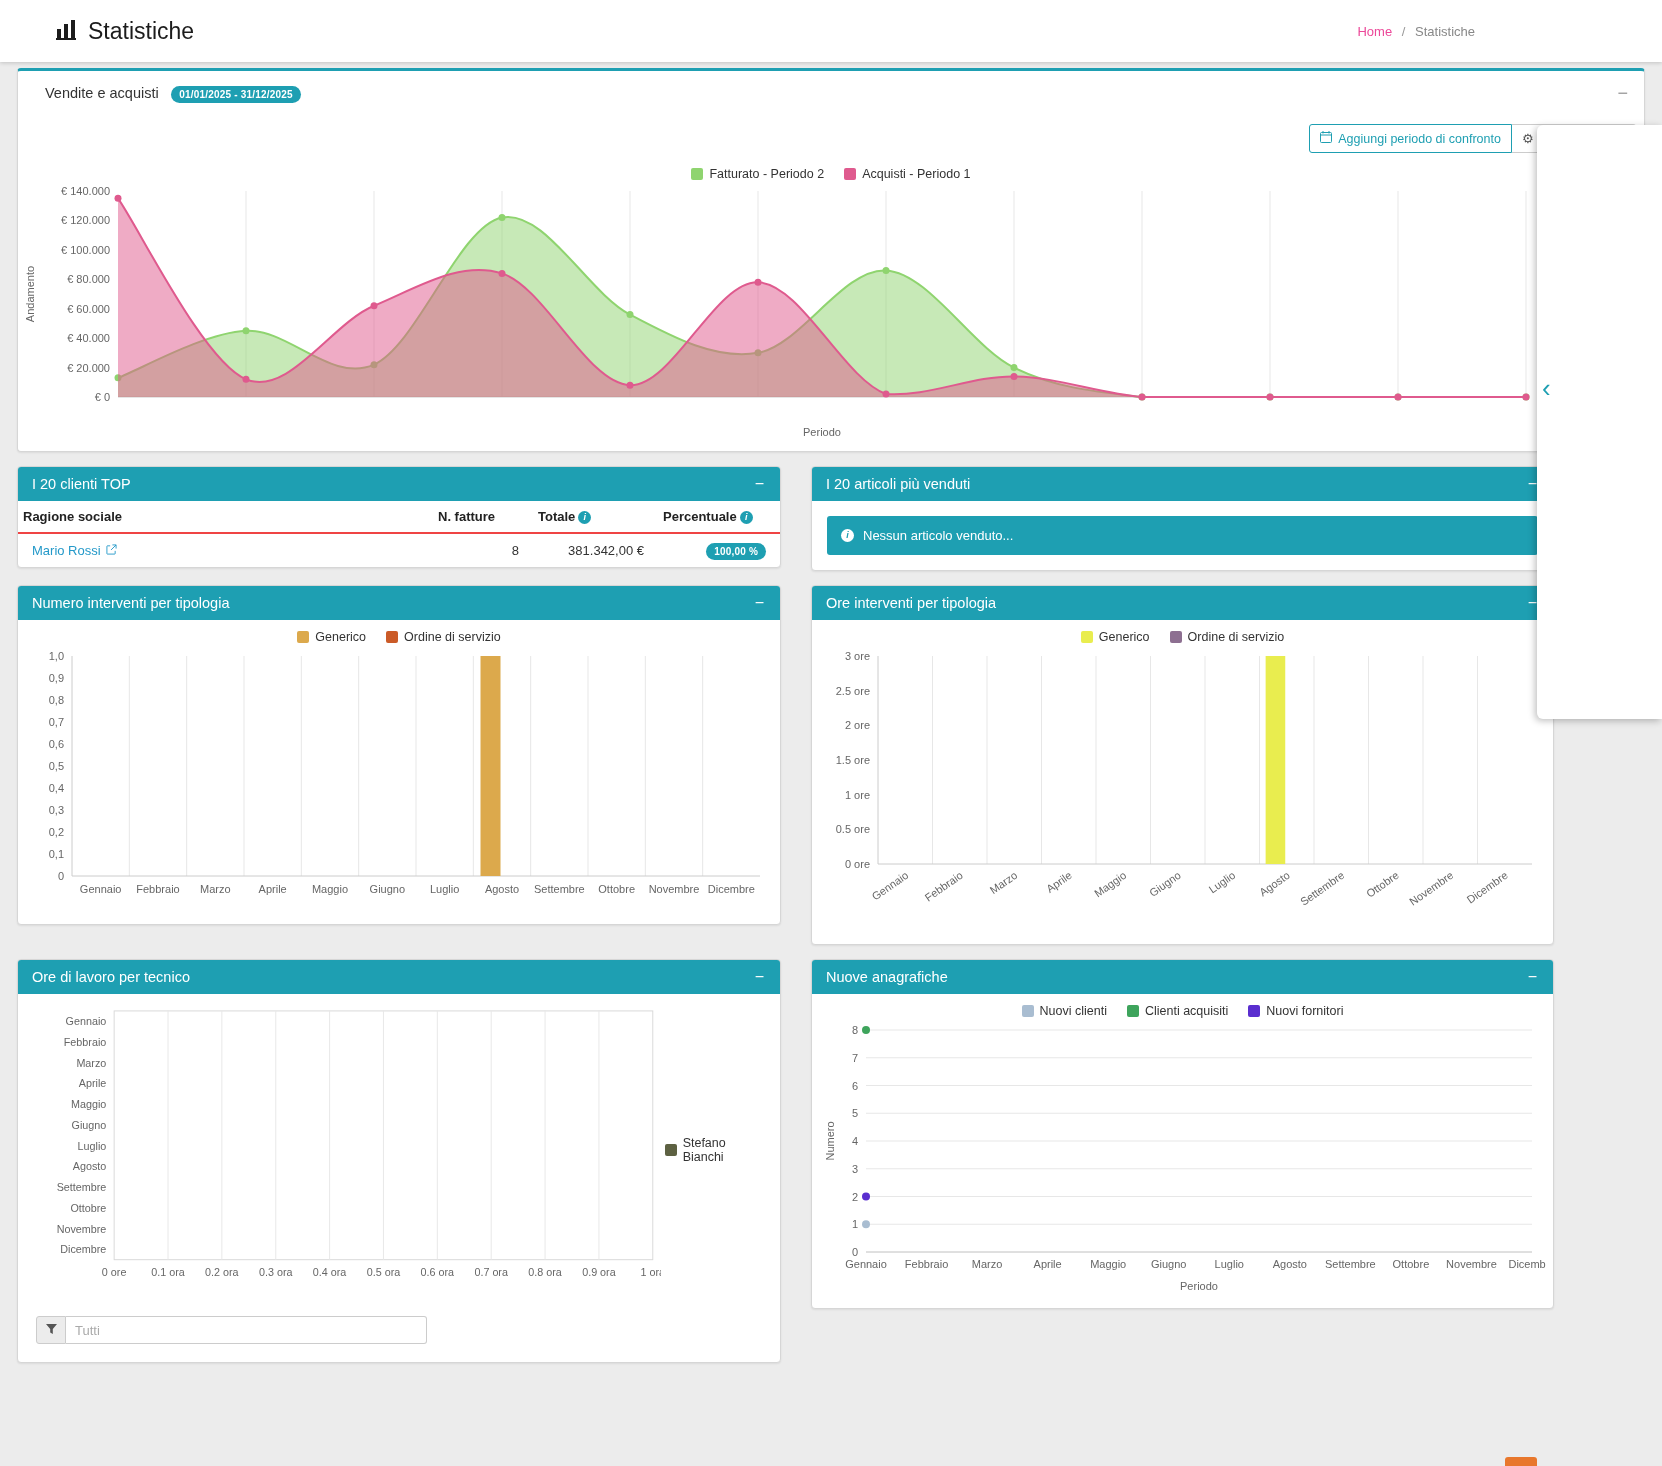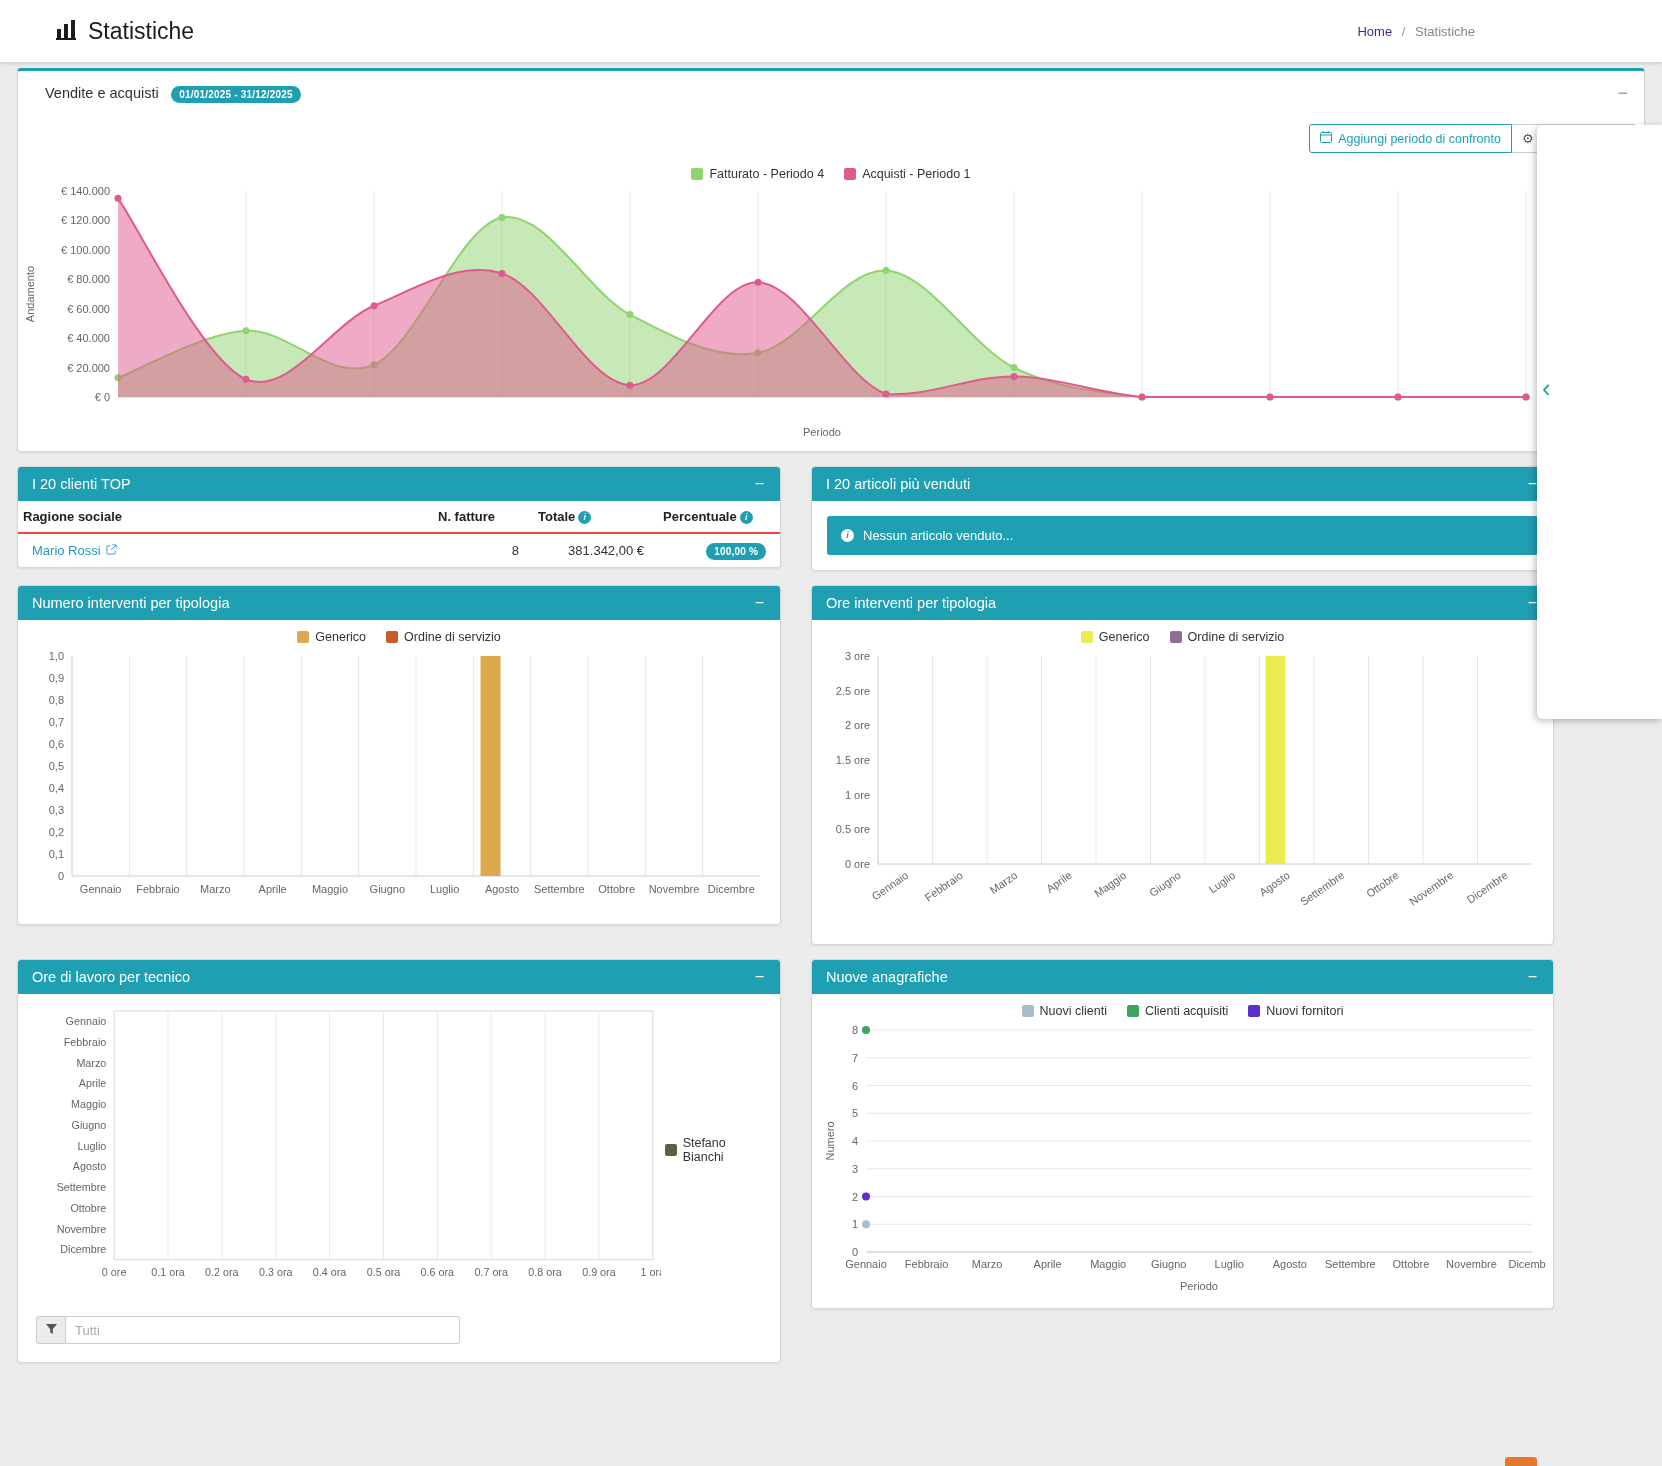--- a/index.html
+++ b/index.html
@@ -3,21 +3,21 @@
 <meta charset="utf-8">
 <style>
   *{margin:0;padding:0;box-sizing:border-box;}
   html,body{width:1662px;height:1466px;}
   body{font-family:"Liberation Sans","DejaVu Sans",sans-serif;background:#ececec;position:relative;overflow:hidden;color:#333;}
 
   .topbar{height:62px;background:#fff;box-shadow:0 1px 4px rgba(0,0,0,.18);display:flex;align-items:center;justify-content:space-between;padding:0 54px;position:relative;z-index:5;}
   .title-wrap{display:flex;align-items:center;gap:10px;}
   .page-title{font-size:23px;font-weight:400;color:#1c1c1c;}
   .breadcrumb{font-size:13px;margin-right:133px;color:#888;}
-  .breadcrumb a{color:#4c1d95;text-decoration:none;}
+  .breadcrumb a{color:#ec4899;text-decoration:none;}
   .breadcrumb .sep{margin:0 6px;color:#999;}
 
   .content{padding:6px 17px 0;}
   .panel{background:#fff;border:1px solid #d6d6d6;border-radius:4px;box-shadow:0 1px 2px rgba(0,0,0,.08);overflow:hidden;}
   .panel-vendite{border-top:3px solid #1e9fb2;margin-bottom:14px;}
   .panel-head{display:flex;align-items:center;justify-content:space-between;}
   .panel-head.white{padding:13px 14px 10px;margin-left:13px;}
   .panel-head.teal{background:#1e9fb2;color:#fff;padding:9px 14px;}
   .panel-title{font-size:14.5px;color:#333;}
   .panel-head.teal .panel-title{color:#fff;}
@@ -50,21 +50,21 @@
   .col-fatture{width:100px;}.col-totale{width:125px;}.col-perc{width:122px;}
   a.cell-link{color:#2499c9;text-decoration:none;display:inline-flex;align-items:center;gap:5px;}
   .info-icon{display:inline-block;width:13px;height:13px;border-radius:50%;background:#1e9fb2;color:#fff;font-size:9px;font-weight:bold;font-style:italic;text-align:center;line-height:13px;vertical-align:1px;margin-left:3px;cursor:pointer;}
   .alert-info{margin:15px;background:#1e9fb2;color:#fff;padding:12px 14px;border-radius:3px;font-size:13px;display:flex;align-items:center;gap:9px;}
   .info-icon.inverse{background:#fff;color:#1e9fb2;margin-left:0;}
 
   .chart-body{padding:6px 8px 10px;}
   .chart-flex{display:flex;align-items:center;}
   .filter-section{padding:6px 18px 18px;}
   .filter-label{font-weight:bold;font-size:13px;color:#222;margin-bottom:9px;}
-  .input-group{display:flex;width:424px;}
+  .input-group{display:flex;width:391px;}
   .input-addon{width:30px;height:28px;border:1px solid #ccc;background:#ececec;display:flex;align-items:center;justify-content:center;border-radius:3px 0 0 3px;cursor:pointer;}
   .input-group input{flex:1;border:1px solid #ccc;border-left:none;height:28px;padding:0 9px;font-size:13px;border-radius:0 3px 3px 0;color:#333;font-family:inherit;outline:none;}
   .input-group input::placeholder{color:#aaa;}
 
   .drawer{position:absolute;right:0;top:125px;width:125px;height:594px;background:#fff;border-radius:6px 0 0 6px;box-shadow:-2px 2px 7px rgba(0,0,0,.25);z-index:10;}
   .drawer-toggle{position:absolute;left:5px;top:250px;background:none;border:none;color:#1e9fb2;font-size:26px;line-height:1;cursor:pointer;}
   .fab-sliver{position:absolute;left:1505px;top:1457px;width:32px;height:9px;background:#e8772c;border-radius:3px 3px 0 0;cursor:pointer;}
   svg text{font-family:"Liberation Sans","DejaVu Sans",sans-serif;}
 </style>
 </head>
@@ -115,21 +115,21 @@
             <span>Aggiungi periodo di confronto</span>
           </button>
           <button class="btn outline-gray">
             <span class="gear-glyph">⚙</span>
             <span>Gestisci periodi</span>
           </button>
         </div>
         <div class="legend chart-legend-top">
             <span class="legend-item">
               <span class="swatch" style="background: rgb(143, 212, 111);"></span>
-              <span>Fatturato - Periodo 4</span>
+              <span>Fatturato - Periodo 2</span>
             </span>
             <span class="legend-item">
               <span class="swatch" style="background: rgb(223, 90, 142);"></span>
               <span>Acquisti - Periodo 1</span>
             </span>
           </div>
         <svg class="vendite-svg" width="1519" height="254" viewBox="0 0 1519 254">
             <line x1="228" y1="4" x2="228" y2="210" stroke="#e7e7e7"></line>
             <line x1="356" y1="4" x2="356" y2="210" stroke="#e7e7e7"></line>
             <line x1="484" y1="4" x2="484" y2="210" stroke="#e7e7e7"></line>

